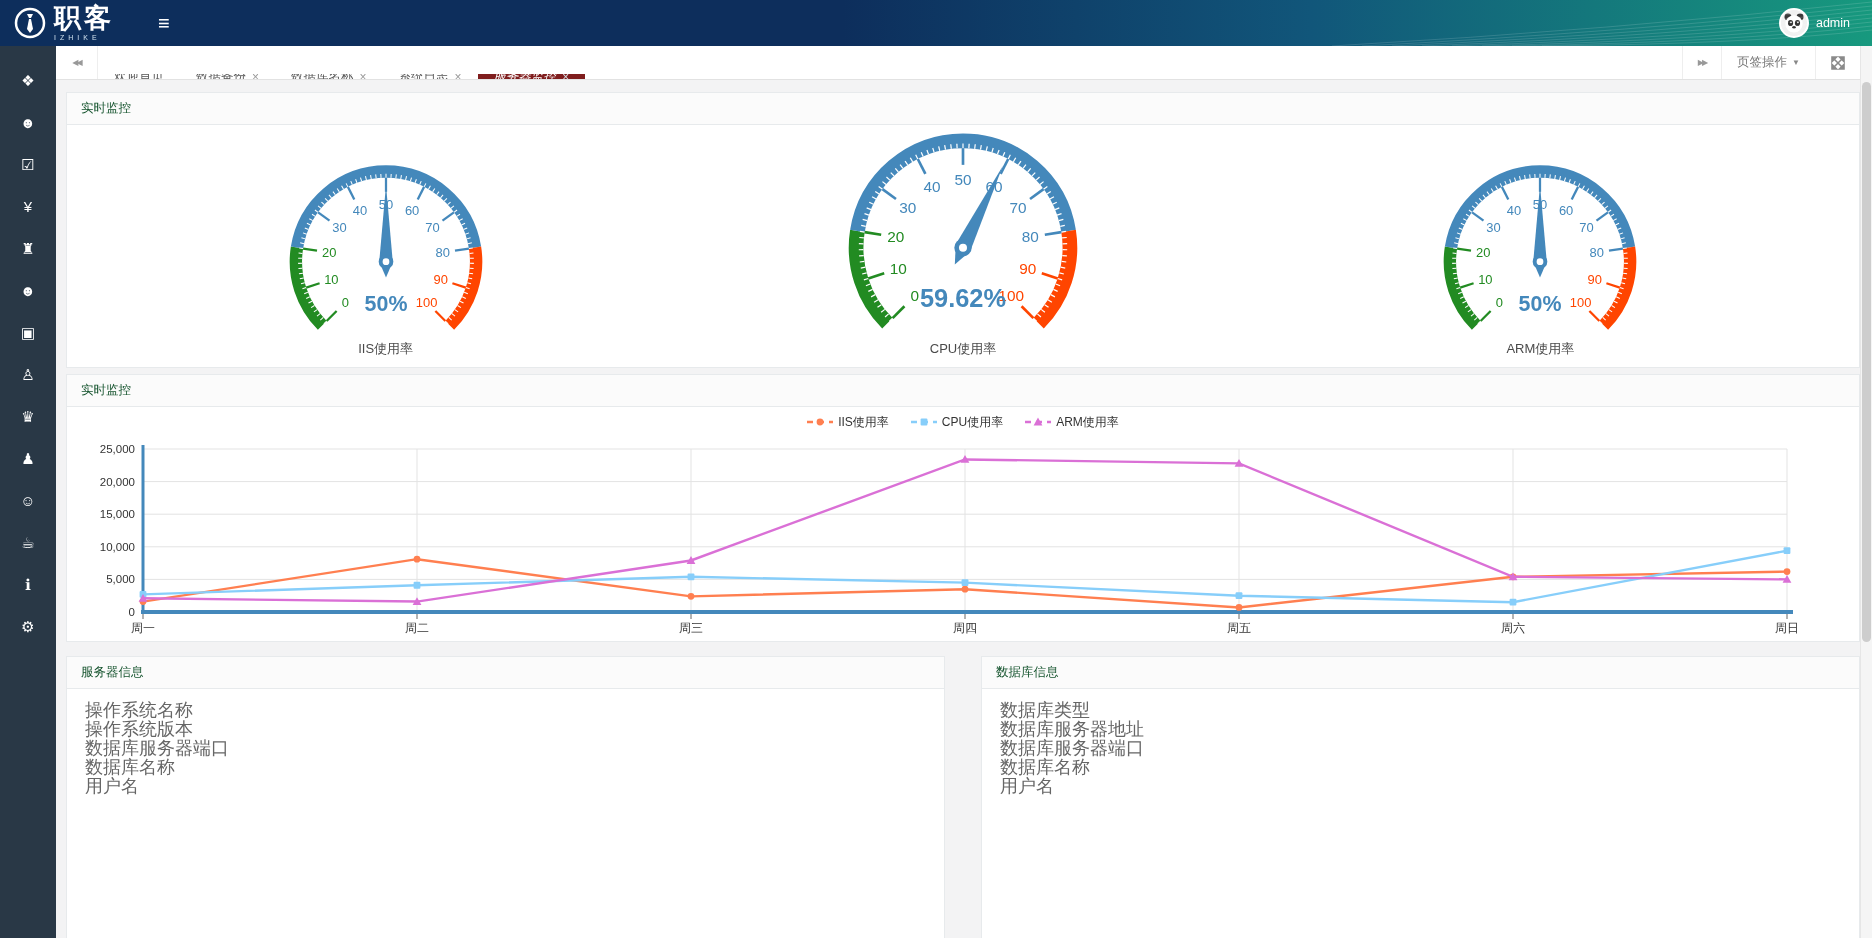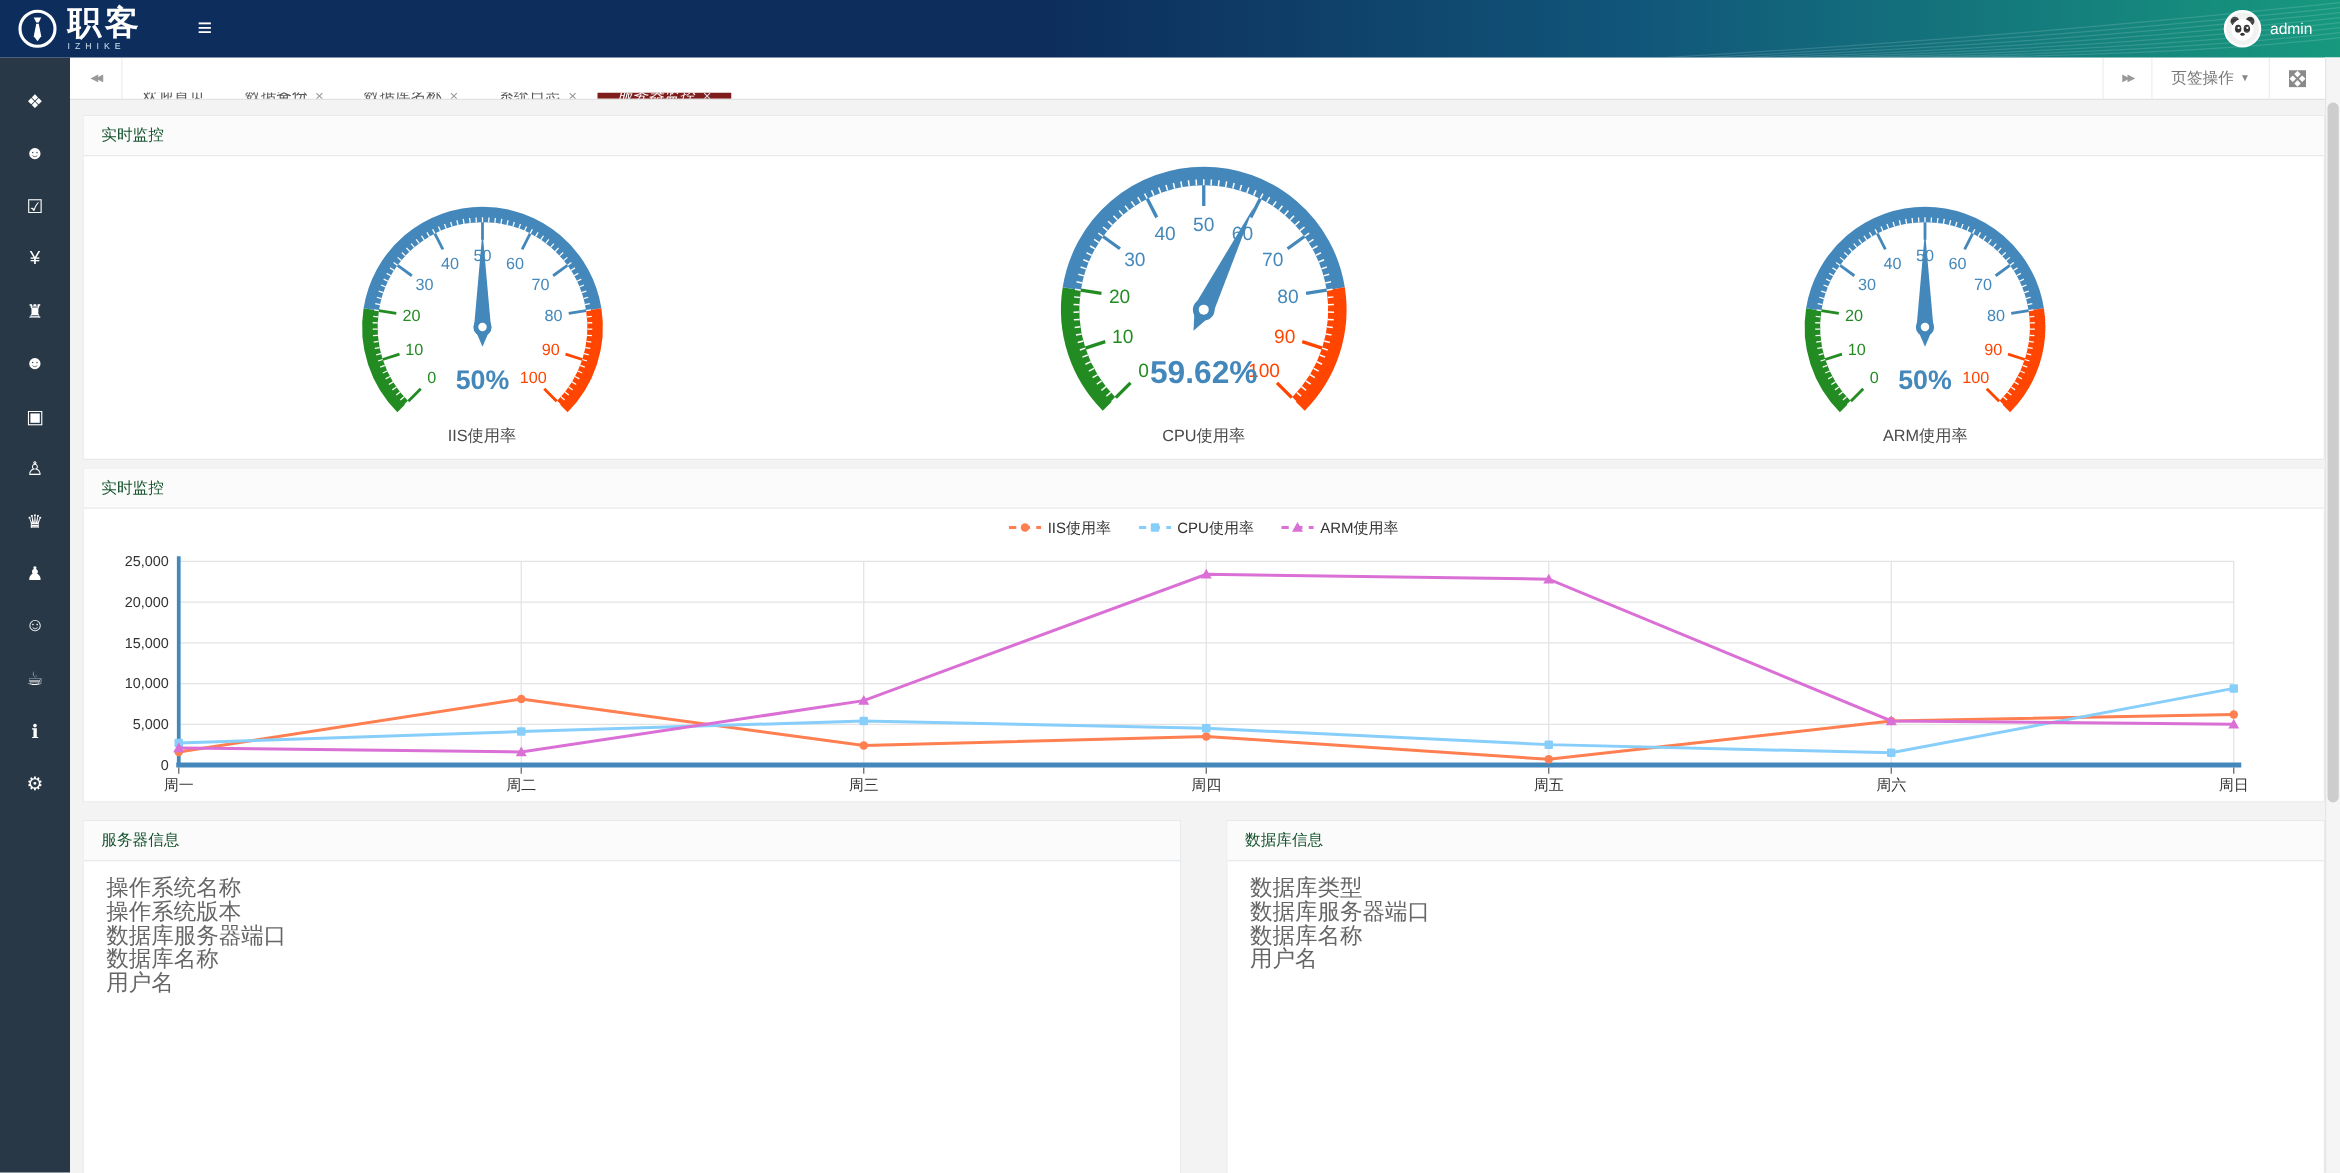--- a/index.html
+++ b/index.html
@@ -650,20 +650,21 @@
           <div class="info-line">操作系统版本</div>
           <div class="info-line">数据库服务器端口</div>
           <div class="info-line">数据库名称</div>
           <div class="info-line">用户名</div>
         </div>
     </div>
     <div class="panel panel-info">
       <div class="panel-head">数据库信息</div>
       <div class="info-body" id="dbList">
           <div class="info-line">数据库类型</div>
+          <div class="info-line">数据库服务器地址</div>
           <div class="info-line">数据库服务器端口</div>
           <div class="info-line">数据库名称</div>
           <div class="info-line">用户名</div>
         </div>
     </div>
   </div>
 </div>
 
 <div class="scrollbar">
   <div class="scroll-thumb"></div>

